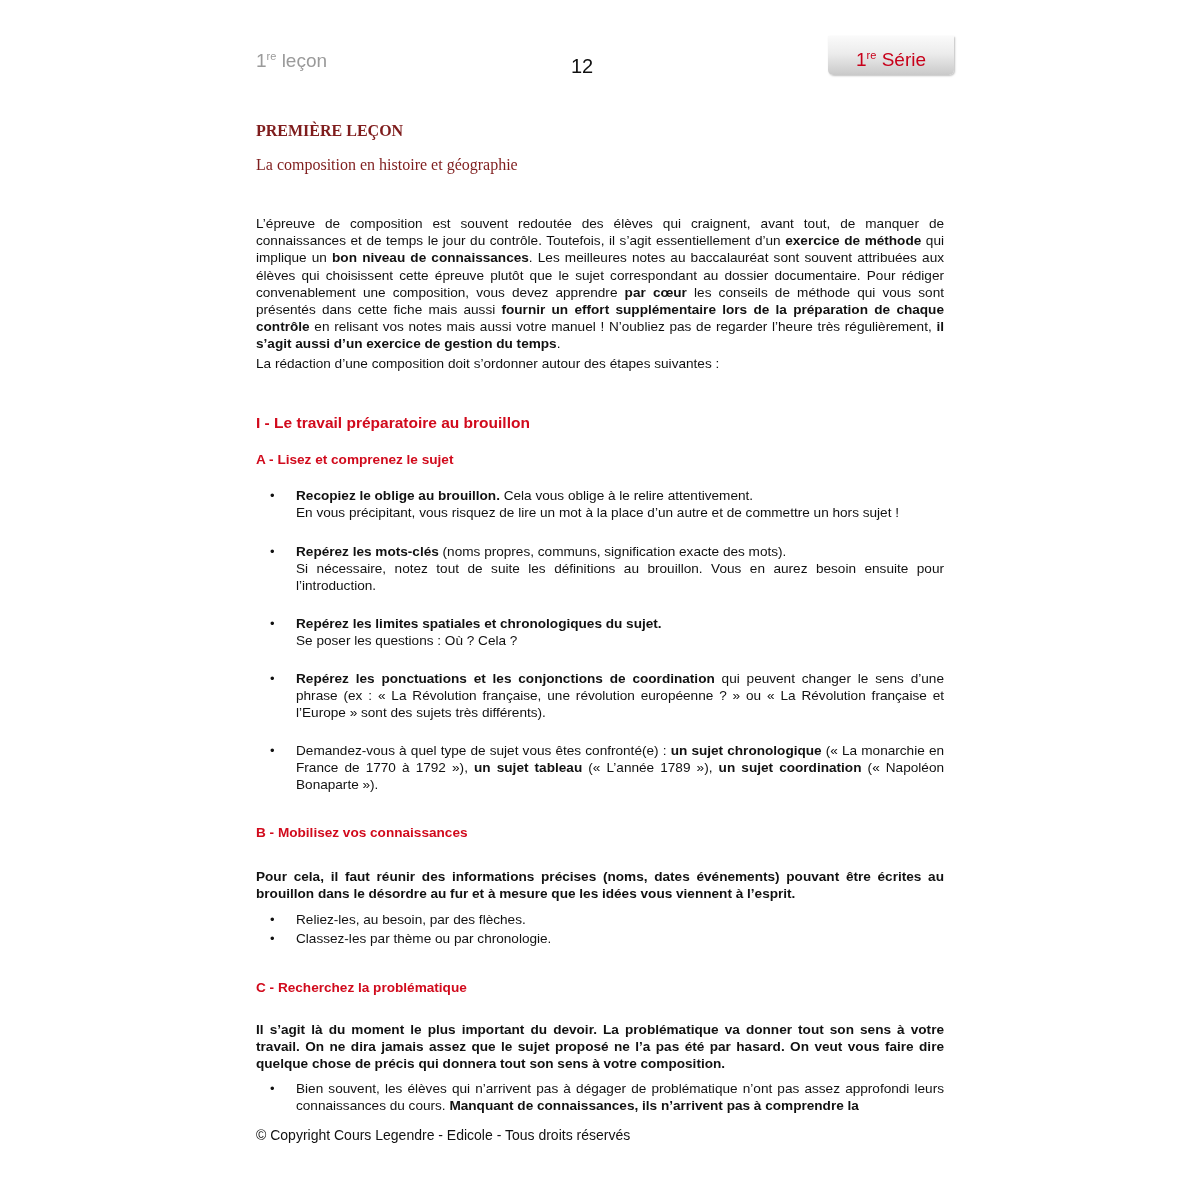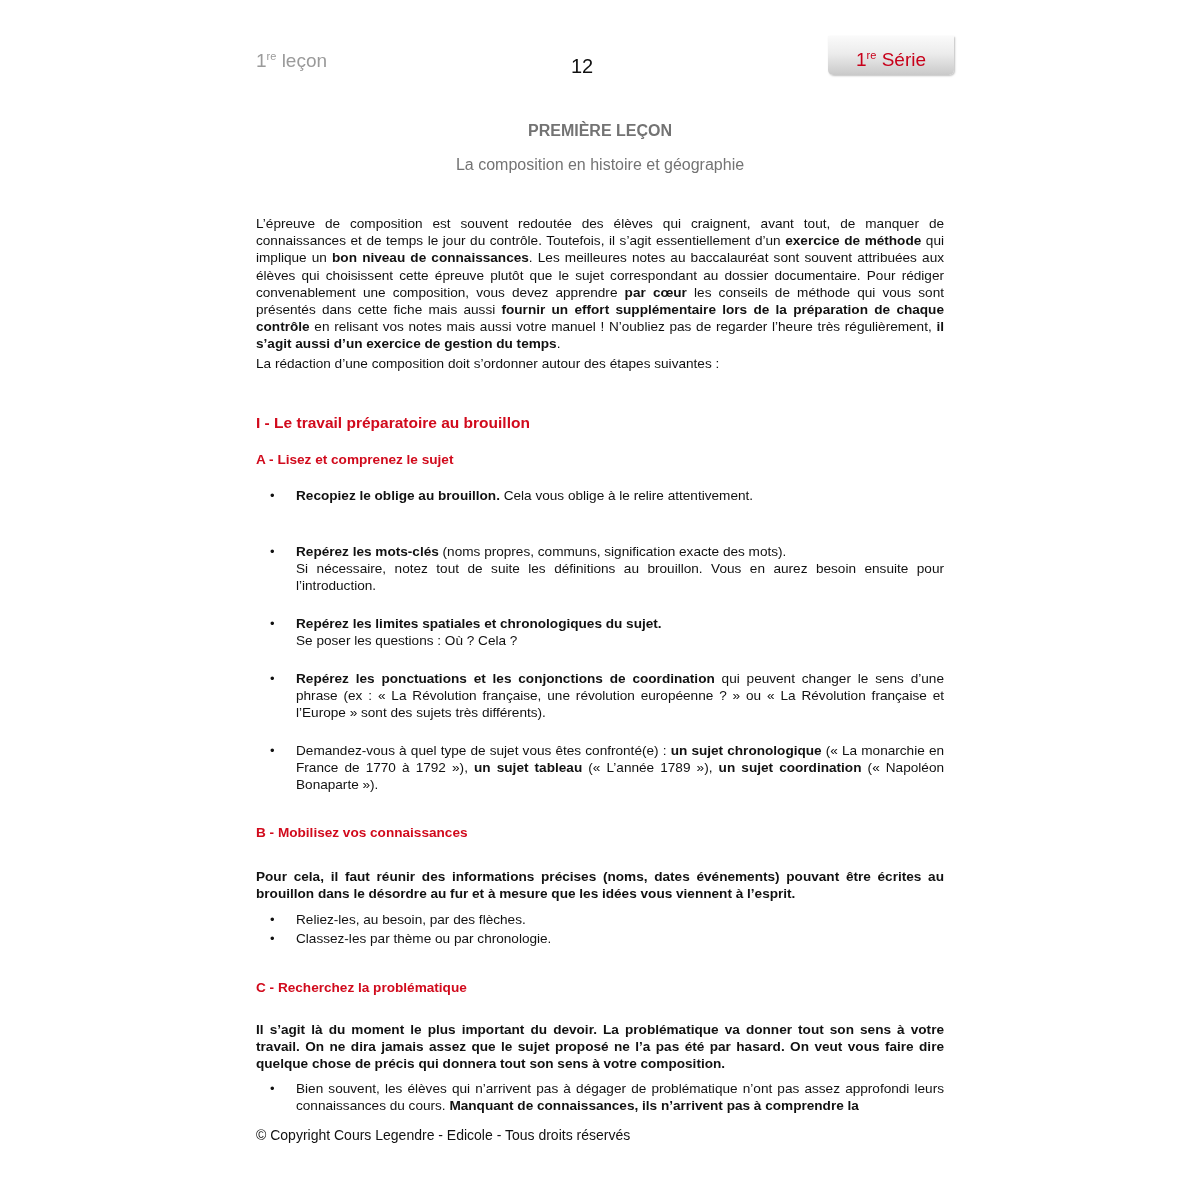--- a/index.html
+++ b/index.html
@@ -6,21 +6,21 @@
   body { width:1200px; height:1200px; position:relative; overflow:hidden;
          font-family:"Liberation Sans", sans-serif; color:#111; }
   .hdr-left { position:absolute; left:256px; top:50px; font-size:19px; color:#9a9a9a; font-family:"Liberation Sans Narrow","Liberation Sans",sans-serif; }
   .hdr-left sup, .hdr-badge sup { font-size:11px; }
   .hdr-page { position:absolute; left:571px; top:55px; font-size:20px; color:#111; }
   .hdr-badge { position:absolute; left:828px; top:36px; width:126px; height:39px;
                border-radius:0 0 5px 5px;
                background:linear-gradient(#fafafa 0%, #ececec 45%, #c9c9c9 100%);
                box-shadow:1px 1px 2px rgba(0,0,0,0.25);
                color:#c8001a; font-size:19px; text-align:center; line-height:38px; }
-  .title { position:absolute; left:256px; width:688px; text-align:center; color:#737373; }
+  .title { position:absolute; left:256px; width:688px; text-align:left; color:#7f1d1d;font-family:Liberation Serif, serif; }
   .t1 { top:122px; font-weight:bold; font-size:16px; }
   .t2 { top:156px; font-size:16px; }
   .txt { position:absolute; left:256px; width:688px; font-size:13.6px; line-height:17.2px; text-align:justify;margin-top:8px; }
   .txt b { font-weight:bold; }
   .h1 { position:absolute; left:256px; color:#d10a1c; font-weight:bold; font-size:15.5px; }
   .h2 { position:absolute; left:256px; color:#d10a1c; font-weight:bold; font-size:13.6px; }
   .li { position:absolute; left:296px; width:648px; font-size:13.6px; line-height:17.2px; text-align:justify; }
   .bullet { position:absolute; left:-26px; top:0; font-size:13px; }
   .footer { position:absolute; left:256px; top:1127px; font-size:14px; color:#111; }
 </style>
@@ -33,21 +33,21 @@
 
 <div class="title t1">PREMIÈRE LEÇON</div>
 <div class="title t2">La composition en histoire et géographie</div>
 
 <div class="txt" style="top:207px"><span>L’épreuve de composition est souvent redoutée des élèves qui craignent, avant tout, de manquer de connaissances et de temps le jour du contrôle. Toutefois, il s’agit essentiellement d’un </span><b>exercice de méthode</b><span> qui implique un </span><b>bon niveau de connaissances</b><span>. Les meilleures notes au baccalauréat sont souvent attribuées aux élèves qui choisissent cette épreuve plutôt que le sujet correspondant au dossier documentaire. Pour rédiger convenablement une composition, vous devez apprendre </span><b>par cœur</b><span> les conseils de méthode qui vous sont présentés dans cette fiche mais aussi </span><b>fournir un effort supplémentaire lors de la préparation de chaque contrôle</b><span> en relisant vos notes mais aussi votre manuel ! N’oubliez pas de regarder l’heure très régulièrement, </span><b>il s’agit aussi d’un exercice de gestion du temps</b><span>.</span></div>
 <div class="txt" style="top:347px">La rédaction d’une composition doit s’ordonner autour des étapes suivantes :</div>
 
 <div class="h1" style="top:414px">I - Le travail préparatoire au brouillon</div>
 <div class="h2" style="top:452px">A - Lisez et comprenez le sujet</div>
 
-<div class="li" style="top:487px"><span class="bullet">•</span><b>Recopiez le oblige au brouillon.</b><span> Cela vous oblige à le relire attentivement.</span><br></div>
+<div class="li" style="top:487px"><span class="bullet">•</span><b>Recopiez le oblige au brouillon.</b><span> Cela vous oblige à le relire attentivement.</span><br><span>En vous précipitant, vous risquez de lire un mot à la place d’un autre et de commettre un hors sujet !</span></div>
 <div class="li" style="top:543px"><span class="bullet">•</span><b>Repérez les mots-clés</b><span> (noms propres, communs, signification exacte des mots).</span><br><span>Si nécessaire, notez tout de suite les définitions au brouillon. Vous en aurez besoin ensuite pour l’introduction.</span></div>
 <div class="li" style="top:615px"><span class="bullet">•</span><b>Repérez les limites spatiales et chronologiques du sujet.</b><span></span><br><span>Se poser les questions : Où ? Cela ?</span></div>
 <div class="li" style="top:670px"><span class="bullet">•</span><b>Repérez les ponctuations et les conjonctions de coordination</b><span> qui peuvent changer le sens d’une phrase (ex : « La Révolution française, une révolution européenne ? » ou « La Révolution française et l’Europe » sont des sujets très différents).</span></div>
 <div class="li" style="top:742px"><span class="bullet">•</span><span>Demandez-vous à quel type de sujet vous êtes confronté(e) : </span><b>un sujet chronologique</b><span> (« La monarchie en France de 1770 à 1792 »), </span><b>un sujet tableau</b><span> (« L’année 1789 »), </span><b>un sujet coordination</b><span> (« Napoléon Bonaparte »).</span></div>
 
 <div class="h2" style="top:825px">B - Mobilisez vos connaissances</div>
 <div class="txt" style="top:860px; font-weight:bold">Pour cela, il faut réunir des informations précises (noms, dates événements) pouvant être écrites au brouillon dans le désordre au fur et à mesure que les idées vous viennent à l’esprit.</div>
 <div class="li" style="top:911px"><span class="bullet">•</span><span>Reliez-les, au besoin, par des flèches.</span></div>
 <div class="li" style="top:930px"><span class="bullet">•</span><span>Classez-les par thème ou par chronologie.</span></div>
 

